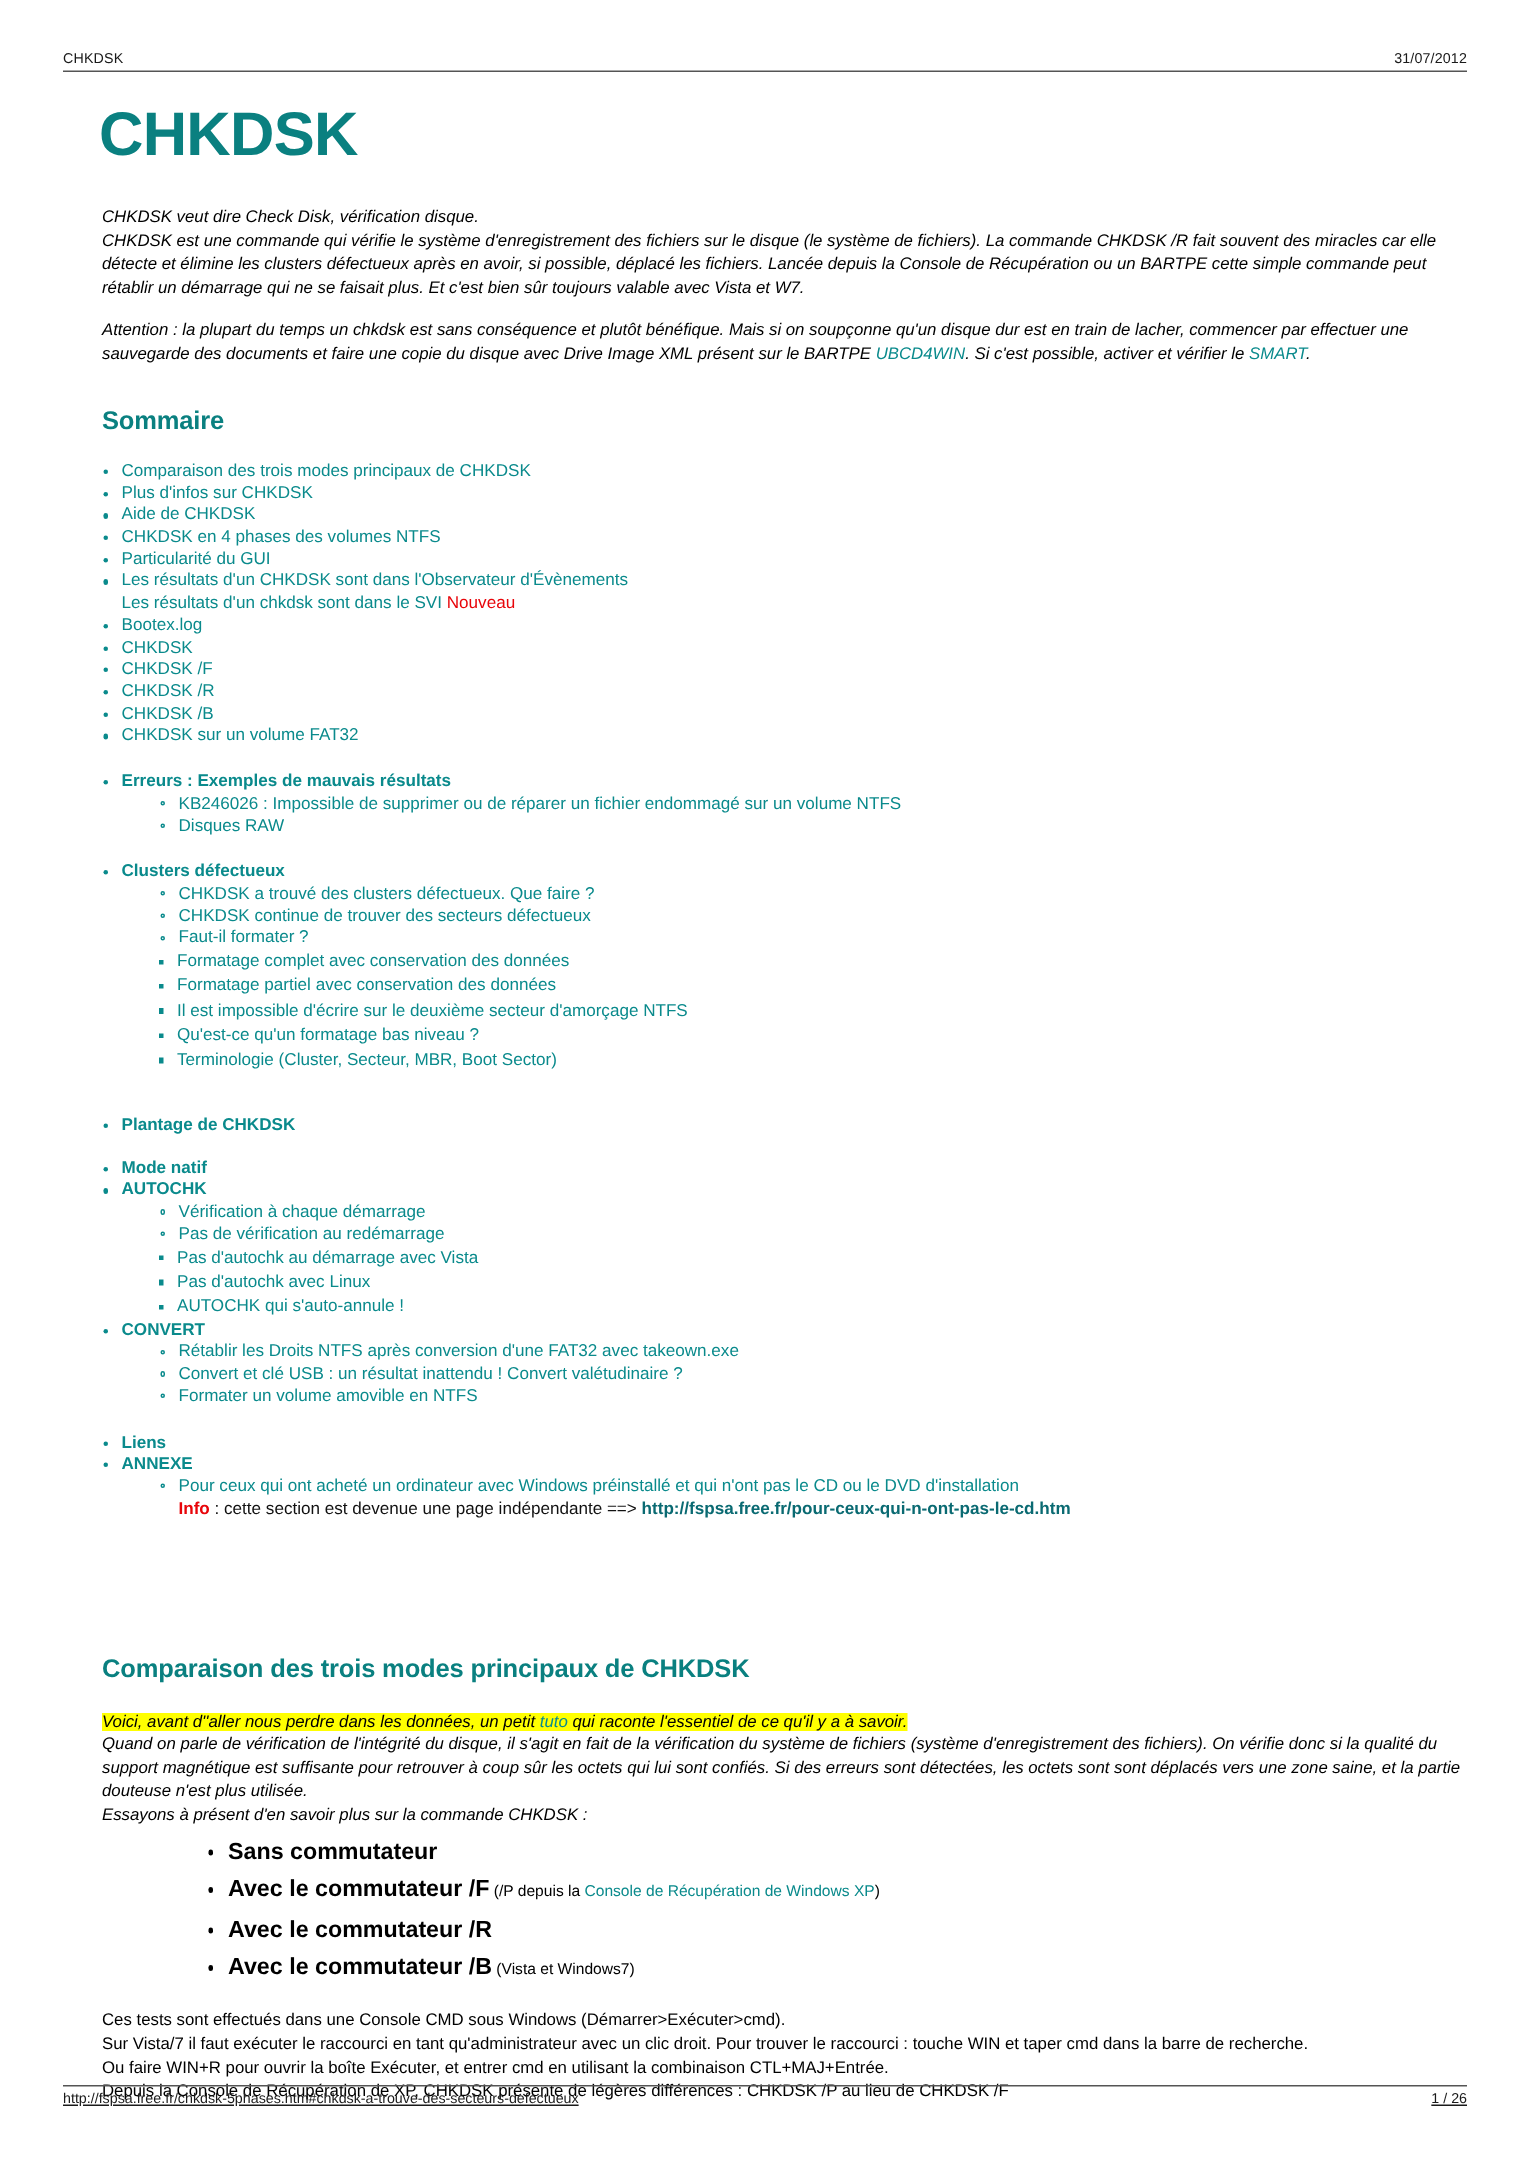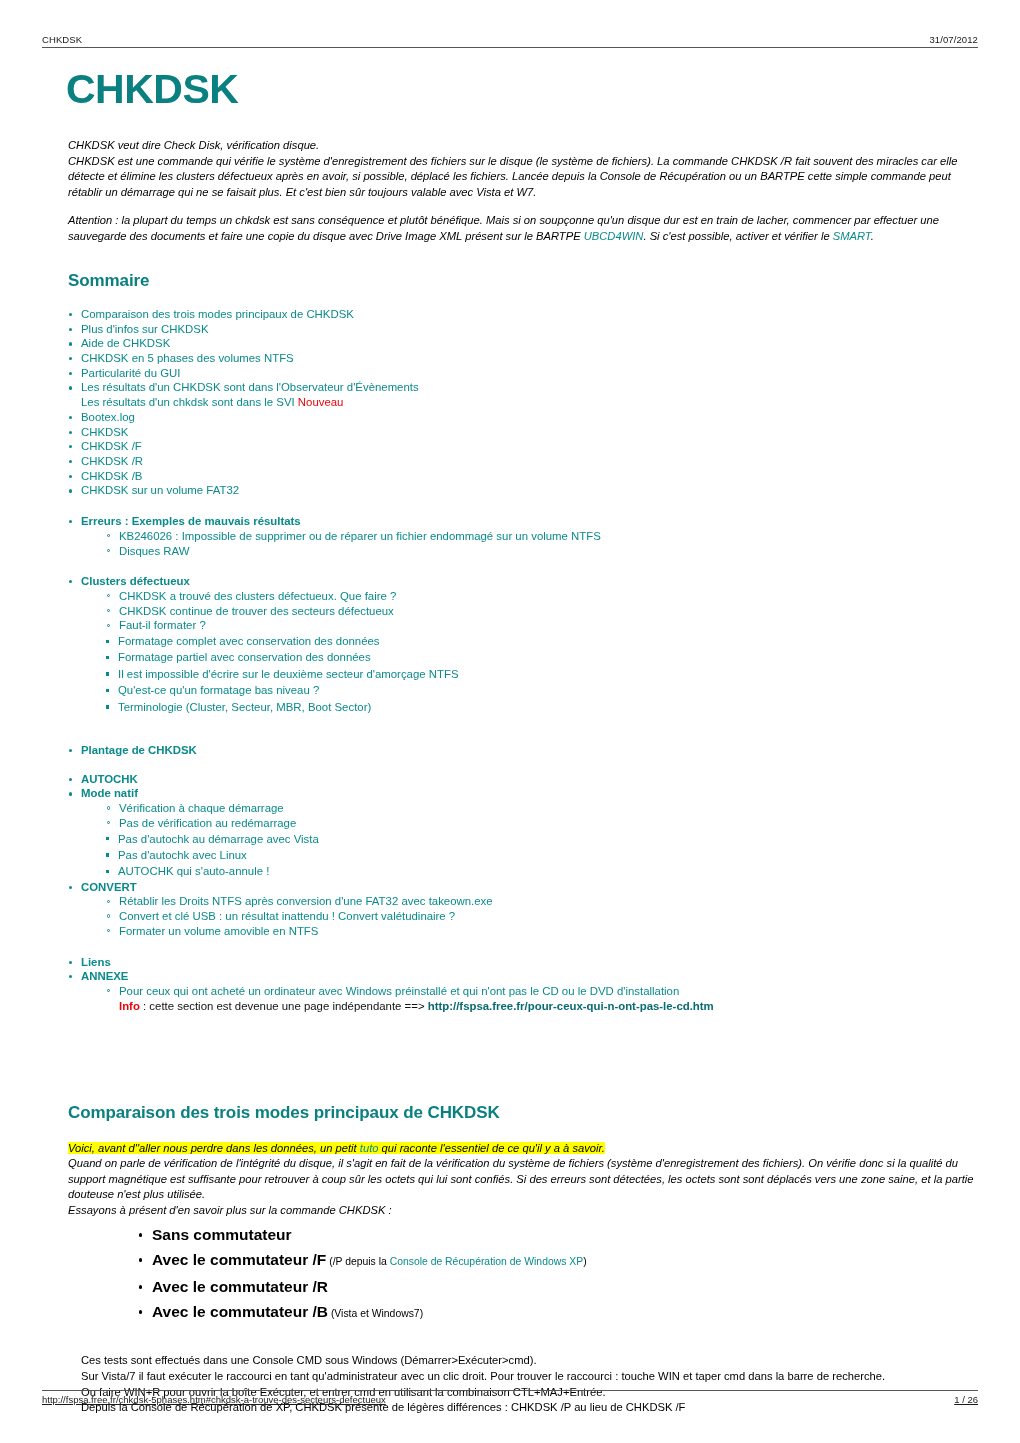--- a/index.html
+++ b/index.html
@@ -235,21 +235,21 @@
     border-radius: 50%;
     background: #000;
   }
   ul.commut > li .note {
     font-size: 10.4px;
     font-weight: normal;
   }
   ul.commut > li .note .teal { color: #0a8a8c; }
 
   p.tail {
-    margin: 13px;
+    margin: 0;
     font-size: 11.2px;
     line-height: 15.6px;
     color: #000;
   }
 </style>
 </head>
 <body>
 
 <div class="page">
 
@@ -272,21 +272,21 @@
     </p>
 
     <h2 class="section">Sommaire</h2>
 
     <div class="spacer-16"></div>
 
     <ul class="toc">
       <li><span>Comparaison des trois modes principaux de CHKDSK</span></li>
       <li><span>Plus d'infos sur CHKDSK</span></li>
       <li><span>Aide de CHKDSK</span></li>
-      <li><span>CHKDSK en 5 phases des volumes NTFS</span></li>
+      <li><span>CHKDSK en 4 phases des volumes NTFS</span></li>
       <li><span>Particularité du GUI</span></li>
       <li><span>Les résultats d'un CHKDSK sont dans l'Observateur d'Évènements</span></li>
       <li class="nobullet"><span>Les résultats d'un chkdsk sont dans le SVI </span><span class="redword">Nouveau</span></li>
       <li><span>Bootex.log</span></li>
       <li><span>CHKDSK</span></li>
       <li><span>CHKDSK /F</span></li>
       <li><span>CHKDSK /R</span></li>
       <li><span>CHKDSK /B</span></li>
       <li><span>CHKDSK sur un volume FAT32</span></li>
     </ul>
@@ -321,22 +321,22 @@
 
     <div style="height:28px"></div>
 
     <ul class="toc">
       <li class="bold"><span>Plantage de CHKDSK</span></li>
     </ul>
 
     <div class="spacer-14"></div>
 
     <ul class="toc">
+      <li class="bold"><span>Mode natif</span></li>
       <li class="bold"><span>AUTOCHK</span></li>
-      <li class="bold"><span>Mode natif</span></li>
     </ul>
     <ul class="lvl2">
       <li><span>Vérification à chaque démarrage</span></li>
       <li><span>Pas de vérification au redémarrage</span></li>
     </ul>
     <ul class="lvl3">
       <li><span>Pas d'autochk au démarrage avec Vista</span></li>
       <li><span>Pas d'autochk avec Linux</span></li>
       <li><span>AUTOCHK qui s'auto-annule !</span></li>
     </ul>

